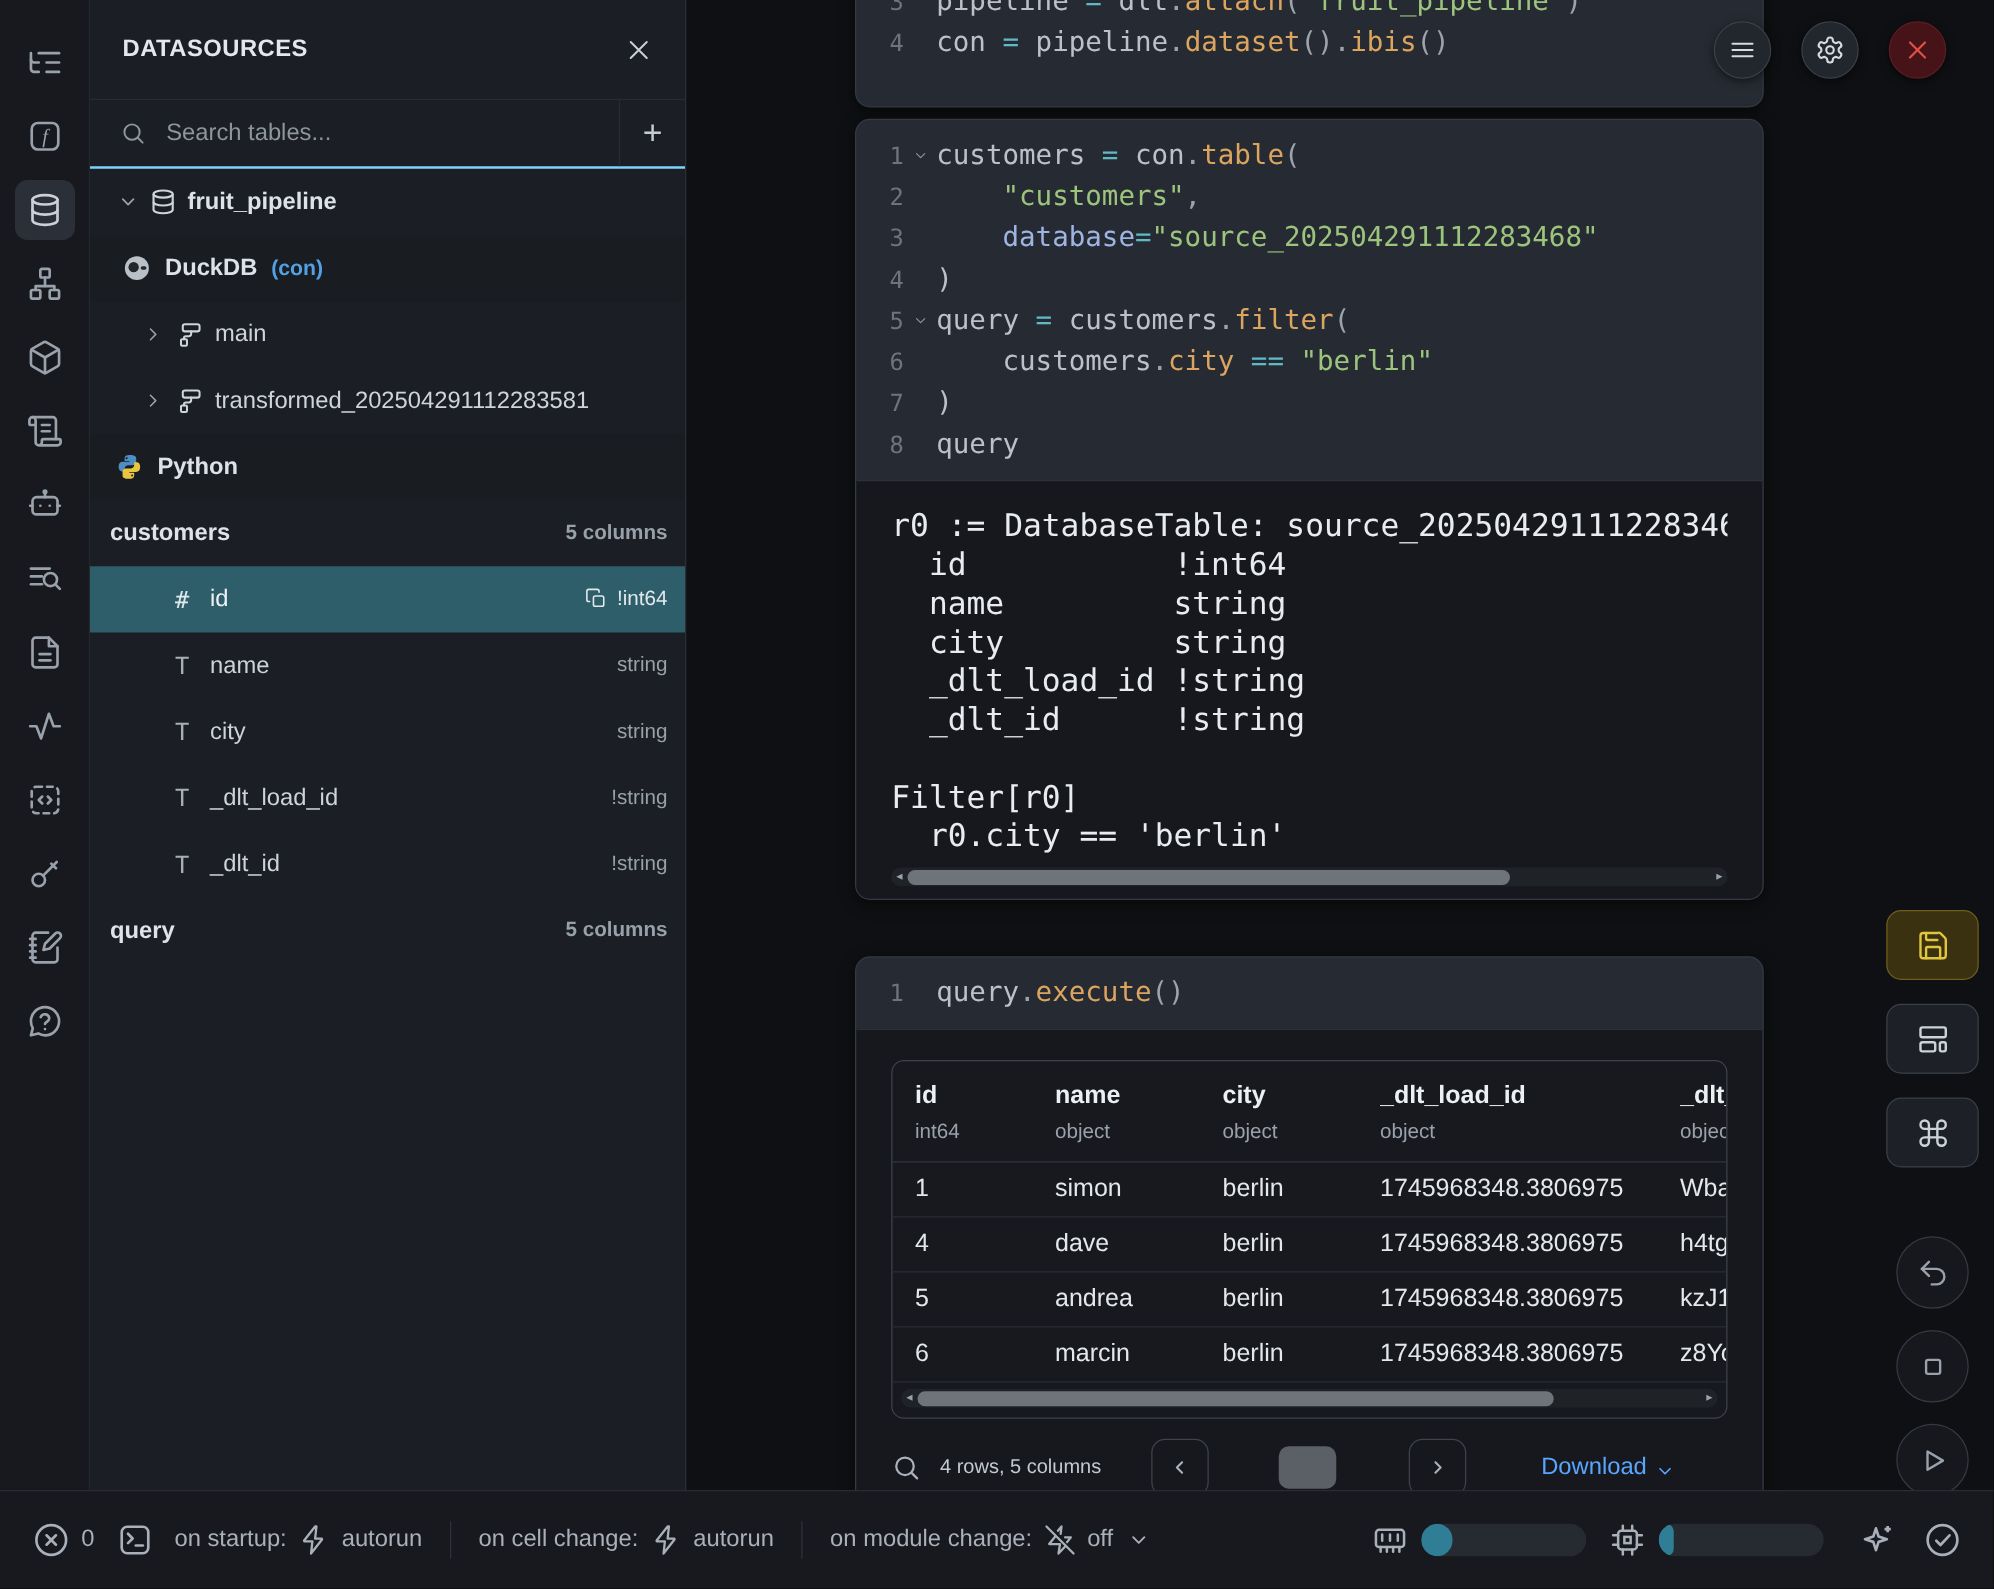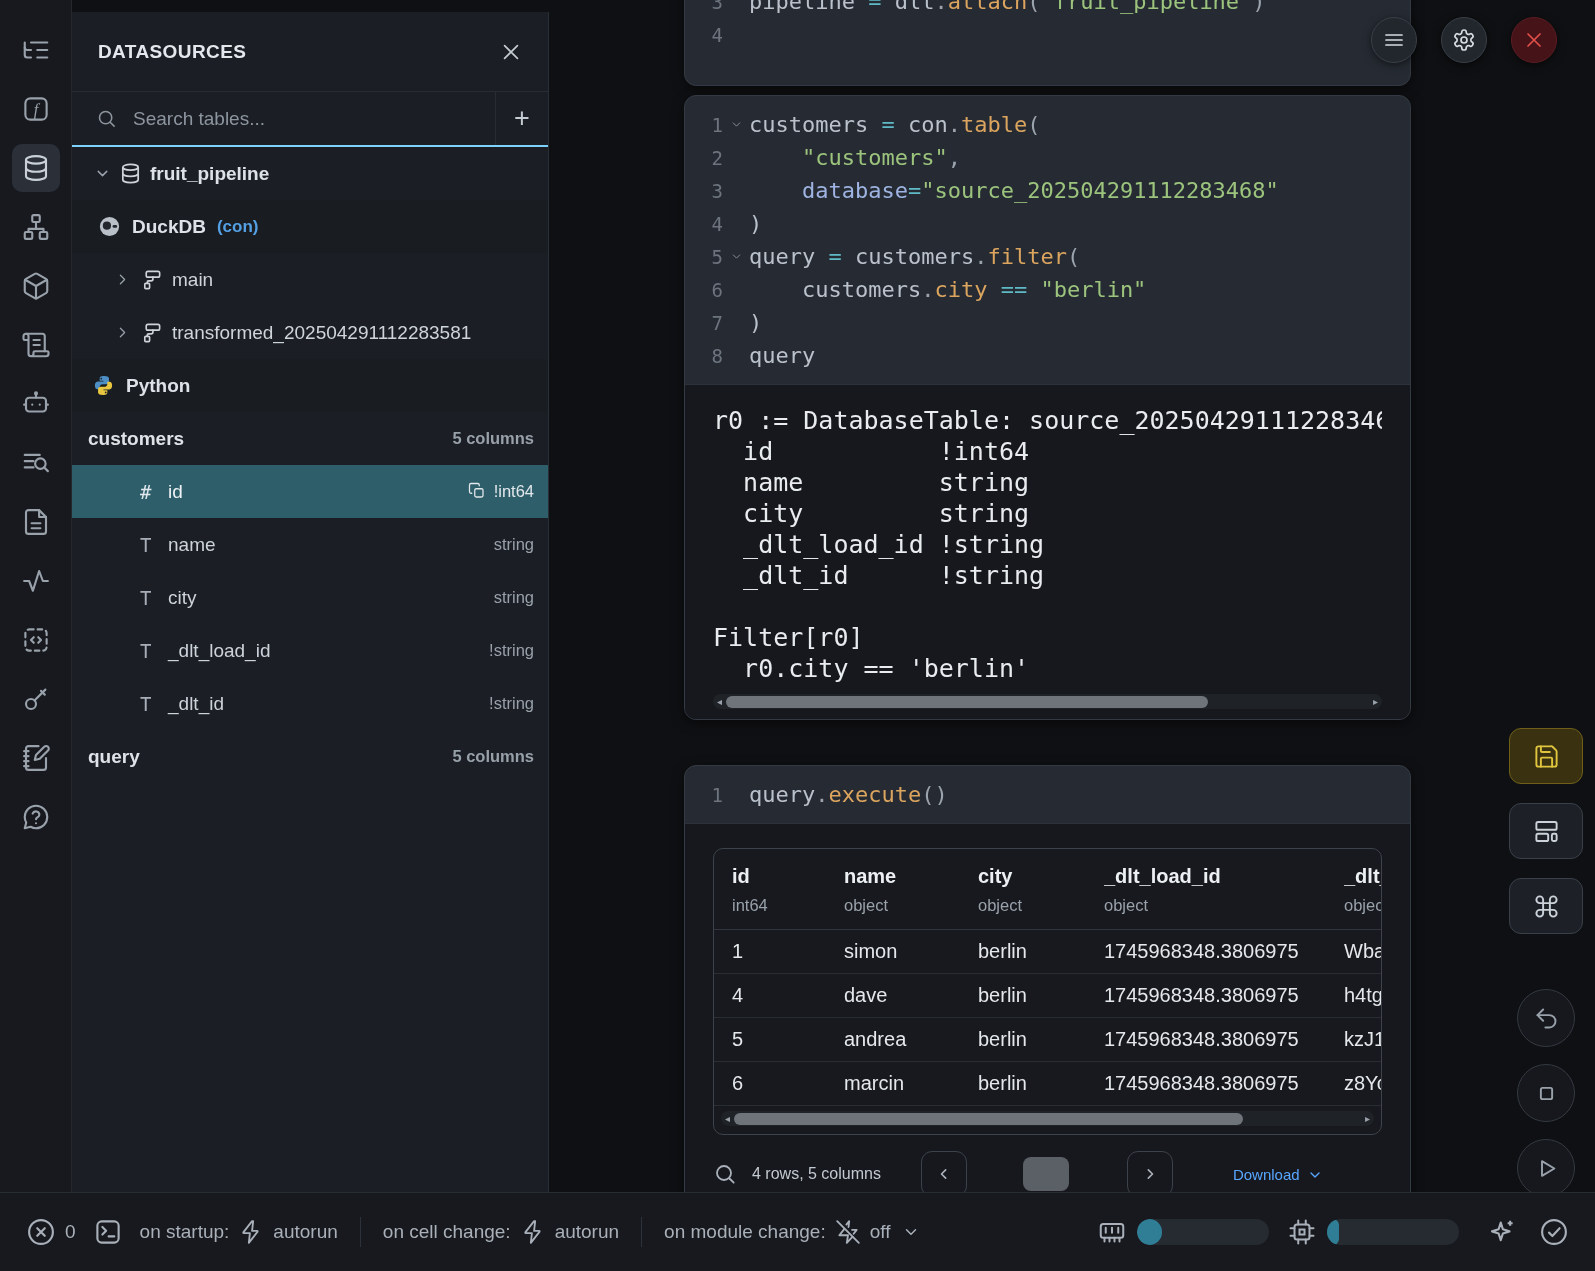--- a/index.html
+++ b/index.html
@@ -9,21 +9,21 @@
 
   
   .activity-bar{position:absolute;left:0;top:0;width:72px;height:1192px;background:#17191e;
     border-right:1px solid #24272e;display:flex;flex-direction:column;align-items:center;padding-top:26px;}
   .ab-item{width:48px;height:48px;border-radius:10px;display:flex;align-items:center;justify-content:center;
     color:#99a1ab;margin-bottom:11px;flex-shrink:0;cursor:pointer;}
   .ab-item svg{width:30px;height:30px;}
   .ab-item.active{background:#2b3038;color:#c9d0d8;}
 
   
-  .sidebar{position:absolute;left:72px;top:12px;width:477px;height:1192px;background:#1b1e24;
+  .sidebar{position:absolute;left:72px;top:0;width:477px;height:1192px;background:#1b1e24;
     border-right:1px solid #2a2e35;font-size:19px;}
   .panel-header{height:80px;display:flex;align-items:center;padding:0 26px;border-bottom:1px solid #272b32;}
   .panel-title{font-weight:bold;letter-spacing:.4px;color:#e4e8ec;flex:1;}
   .x-btn{color:#c6ccd3;display:flex;cursor:pointer;}
   .x-btn svg{width:22px;height:22px;}
   .search-row{height:55px;display:flex;align-items:center;border-bottom:2px solid #7dd3fc;}
   .sicon{margin:0 14px 0 24px;color:#8d959f;display:flex;}
   .sicon svg{width:21px;height:21px;}
   .search-row input{flex:1;background:transparent;border:0;outline:0;color:#dbe0e5;font-size:19px;font-family:inherit;}
   .search-row input::placeholder{color:#8d959f;}
@@ -82,21 +82,21 @@
   .df-cell{flex-shrink:0;padding-left:18px;white-space:nowrap;overflow:hidden;}
   .dataframe .hscroll{margin:5px 7px 3px;}
   .df-footer{margin-top:16px;display:flex;align-items:center;color:#c3c9d0;}
   .df-footer .fs-icon{display:flex;color:#aab1ba;margin-right:15px;}
   .df-footer svg{width:24px;height:24px;}
   .pg-btn{width:46px;height:46px;border-radius:11px;border:1px solid #3d434b;background:transparent;
     color:#aab1ba;display:flex;align-items:center;justify-content:center;cursor:pointer;}
   .pg-btn svg{width:20px;height:20px;}
   .pg-box{width:46px;height:34px;background:#5b6067;border-radius:8px;margin:0 12px 0 56px;}
   .pg-next{margin-left:46px;}
-  .download{color:#58a6ff;font-size:15px;display:flex;align-items:flex-end;gap:7px;margin-left:60px;cursor:pointer;}
+  .download{color:#58a6ff;font-size:19px;display:flex;align-items:flex-end;gap:7px;margin-left:60px;cursor:pointer;}
   .download svg{width:16px;height:16px;}
   .pg-prev{margin-left:40px;}
 
   
   .top-actions{position:absolute;top:17px;left:821px;display:flex;gap:24px;}
   .circle-btn{width:46px;height:46px;border-radius:50%;border:1px solid #3a4049;background:#22262d;
     color:#d6dbe1;display:flex;align-items:center;justify-content:center;cursor:pointer;
     box-shadow:0 2px 8px rgba(0,0,0,.55);padding:0;}
   .circle-btn svg{width:24px;height:24px;}
   .circle-btn.danger{background:#451318;border-color:#5c1d23;color:#e25049;}
@@ -387,20 +387,21 @@
     <section class="cell cell-setup">
       <div class="code-block" id="code-0">
           <div class="code-line">
             <span class="ln">3</span>
             <span class="fold"></span>
             <span class="codetxt"><span class="tk-d">pipeline </span><span class="tk-o">=</span><span class="tk-d"> dlt</span><span class="tk-p">.</span><span class="tk-f">attach</span><span class="tk-p">(</span><span class="tk-s">"fruit_pipeline"</span><span class="tk-p">)</span></span>
           </div>
           <div class="code-line">
             <span class="ln">4</span>
             <span class="fold"></span>
+            <span class="codetxt"><span class="tk-d">con </span><span class="tk-o">=</span><span class="tk-d"> pipeline</span><span class="tk-p">.</span><span class="tk-f">dataset</span><span class="tk-p">()</span><span class="tk-p">.</span><span class="tk-f">ibis</span><span class="tk-p">()</span></span>
           </div>
         </div>
     </section>
 
     <div class="top-actions" id="top-actions">
         <button class="circle-btn">
           <svg viewBox="0 0 24 24" fill="none" stroke="currentColor" stroke-width="1.7" stroke-linecap="round" stroke-linejoin="round">
             <path d="M4 7h16M4 12h16M4 17h16"></path>
           </svg>
         </button>

